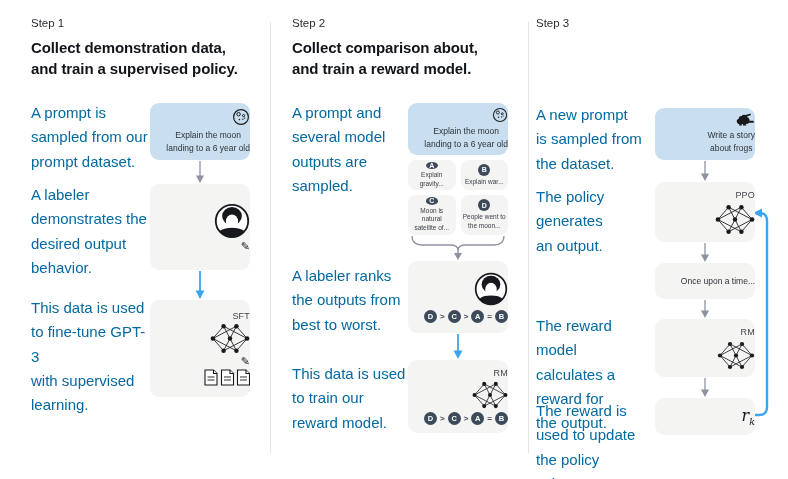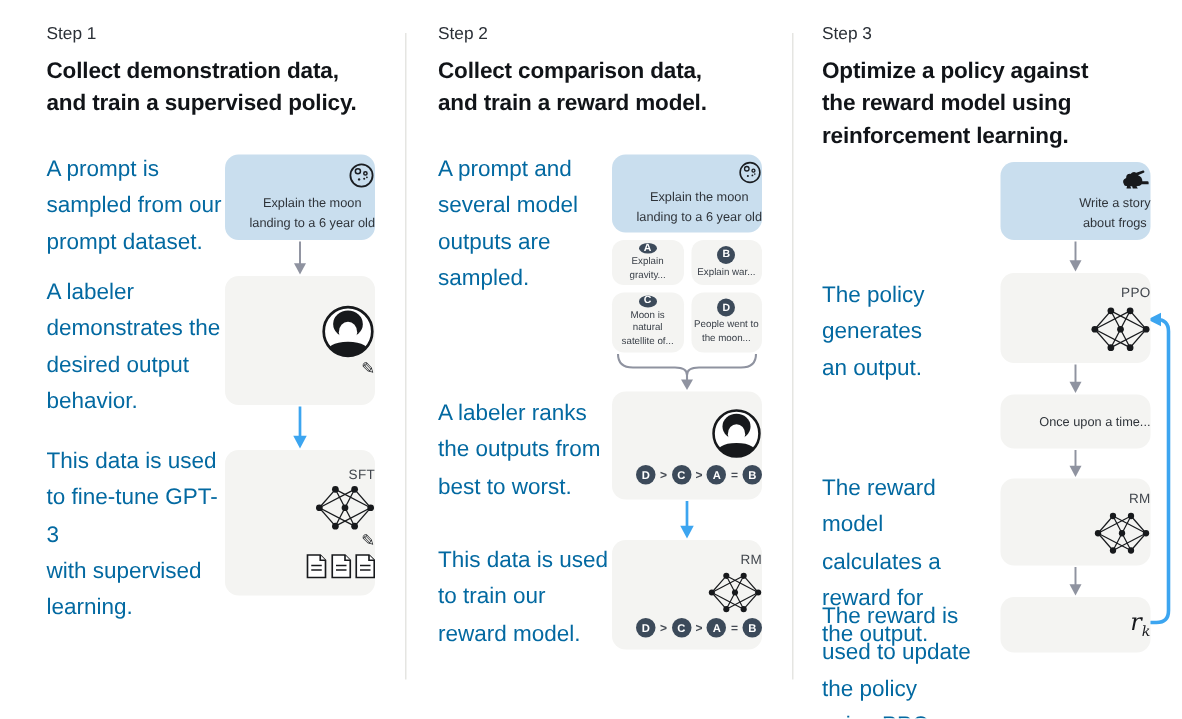--- a/index.html
+++ b/index.html
@@ -146,21 +146,21 @@
             <line x1="36" y1="8" x2="43" y2="8"></line>
               <line x1="36" y1="11" x2="43" y2="11"></line>
           </g>
         </svg>
       </div>
     </div>
   </div>
 
   <div class="col" style="left:258px;width:258px;">
     <div class="step-label" style="left:22px;top:17px;">Step 2</div>
-    <div class="step-title" style="left:22px;top:37px;width:230px;">Collect comparison data,
+    <div class="step-title" style="left:22px;top:37px;width:230px;">Collect comparison about,
 and train a reward model.</div>
     <div class="caption" style="left:22px;top:101px;width:112px;">A prompt and
 several model
 outputs are
 sampled.</div>
     <div class="caption" style="left:22px;top:264px;width:122px;">A labeler ranks
 the outputs from
 best to worst.</div>
     <div class="caption" style="left:22px;top:362px;width:118px;">This data is used
 to train our
@@ -274,25 +274,25 @@
           <div class="chip">C</div>
           <span class="chip-sep">&gt;</span>
           <div class="chip">A</div>
           <span class="chip-sep">=</span>
           <div class="chip">B</div>
         </div>
       </div>
     </div>
   </div>
 
-  <div class="col" style="left:516px;width:224px;">
+  <div class="col" style="left:504px;width:224px;">
     <div class="step-label" style="left:20px;top:17px;">Step 3</div>
-    <div class="step-title" style="left:20px;top:37px;width:240px;">Optimize a policy against
-the reward model using
-reinforcement learning.</div>
+    <div class="caption" style="left:20px;top:103px;width:112px;">A new prompt
+is sampled from
+the dataset.</div>
     <div class="caption" style="left:20px;top:185px;width:112px;">The policy
 generates
 an output.</div>
     <div class="caption" style="left:20px;top:314px;width:118px;">The reward model
 calculates a
 reward for
 the output.</div>
     <div class="caption" style="left:20px;top:399px;width:112px;">The reward is
 used to update
 the policy

